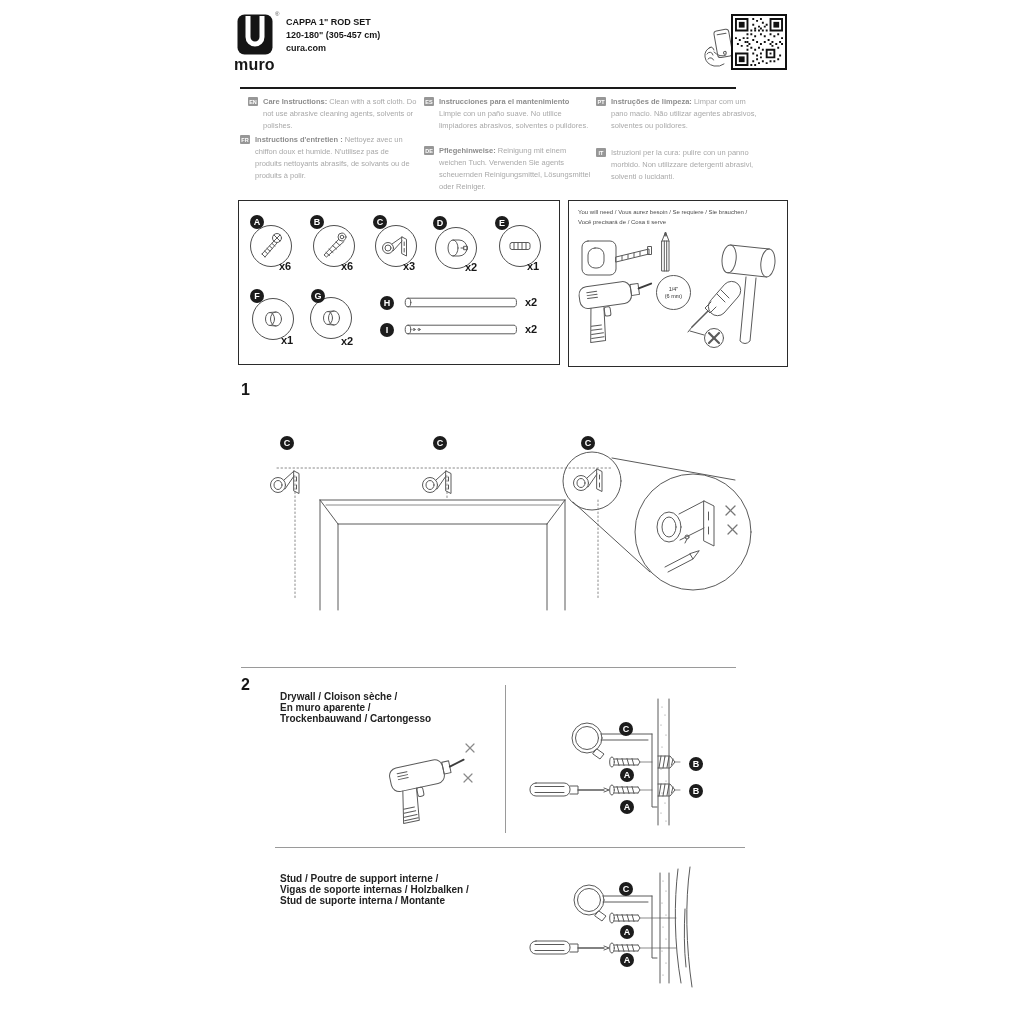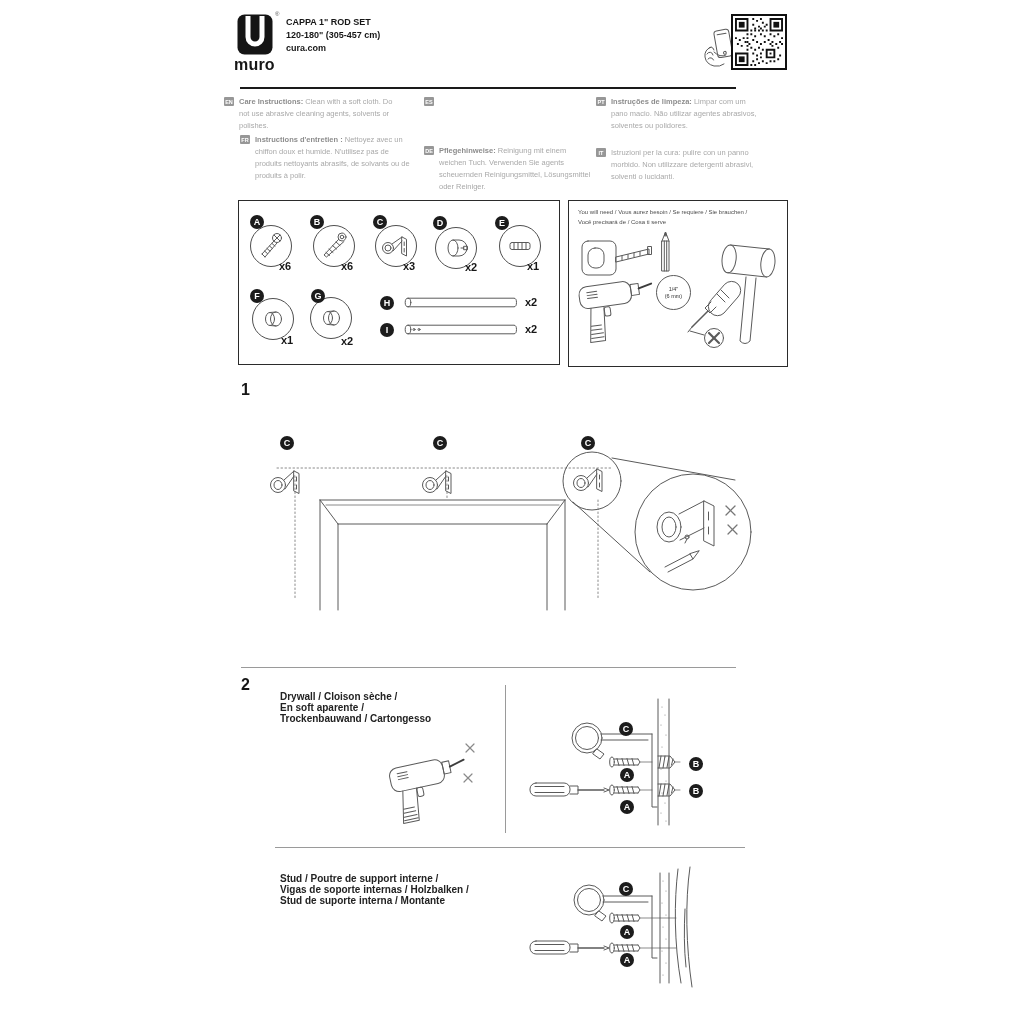--- a/index.html
+++ b/index.html
@@ -84,31 +84,32 @@
           <rect x="18" y="18" width="1" height="1"></rect>
         <path d="M8,6h1v1h-1z M10,6h1v1h-1z M12,6h1v1h-1z M14,6h1v1h-1z M16,6h1v1h-1z M6,8h1v1h-1z M6,10h1v1h-1z M6,12h1v1h-1z M6,14h1v1h-1z M6,16h1v1h-1z"></path>
         <path d="M9,0h1v1h-1z M11,1h1v1h-1z M13,0h1v1h-1z M14,2h1v1h-1z M9,3h1v1h-1z M12,4h1v1h-1z M15,4h1v1h-1z M10,5h1v1h-1z M13,5h1v1h-1z M16,3h1v1h-1z M8,8h1v1h-1z M10,9h1v1h-1z M13,8h1v1h-1z M15,9h1v1h-1z M18,8h1v1h-1z M20,9h1v1h-1z M22,8h1v1h-1z M24,10h1v1h-1z M0,10h1v1h-1z M2,11h1v1h-1z M4,10h1v1h-1z M5,12h1v1h-1z M1,13h1v1h-1z M3,14h1v1h-1z M7,13h1v1h-1z M9,11h1v1h-1z M11,12h1v1h-1z M13,13h1v1h-1z M15,12h1v1h-1z M17,11h1v1h-1z M19,12h1v1h-1z M21,13h1v1h-1z M23,12h1v1h-1z M8,15h1v1h-1z M10,16h1v1h-1z M12,15h1v1h-1z M14,16h1v1h-1z M9,18h1v1h-1z M11,19h1v1h-1z M13,18h1v1h-1z M13,20h1v1h-1z M11,21h1v1h-1z M9,22h1v1h-1z M12,23h1v1h-1z M14,22h1v1h-1z M16,23h1v1h-1z M18,22h1v1h-1z M20,22h1v1h-1z M22,21h1v1h-1z M23,19h1v1h-1z M19,14h1v1h-1z M22,15h1v1h-1z M24,13h1v1h-1z M8,24h1v1h-1z M10,24h1v1h-1z M18,13h1v1h-1z"></path>
       </g>
     </svg>
   </div>
 
   <div class="header-divider" style="left:240px; top:87px; width:496px; height:2px;"></div>
 
   <div>
-    <div class="care-entry" style="left:224px; top:96px; width:172px;">
+    <div class="care-entry" style="left:248px; top:96px; width:172px;">
       <div class="lang-badge">EN</div>
       <div class="care-text" style="width:155px;"><span class="care-label">Care Instructions:</span> <span>Clean with a soft cloth. Do not use abrasive cleaning agents, solvents or polishes.</span></div>
     </div>
     <div class="care-entry" style="left:240px; top:134px; width:172px;">
       <div class="lang-badge">FR</div>
       <div class="care-text" style="width:155px;"><span class="care-label">Instructions d'entretien :</span> <span>Nettoyez avec un chiffon doux et humide. N'utilisez pas de produits nettoyants abrasifs, de solvants ou de produits à polir.</span></div>
     </div>
 
     <div class="care-entry" style="left:424px; top:96px; width:172px;">
       <div class="lang-badge">ES</div>
+      <div class="care-text" style="width:152px;"><span class="care-label">Instrucciones para el mantenimiento</span> <span>Limpie con un paño suave. No utilice limpiadores abrasivos, solventes o pulidores.</span></div>
     </div>
     <div class="care-entry" style="left:424px; top:145px; width:172px;">
       <div class="lang-badge">DE</div>
       <div class="care-text" style="width:152px;"><span class="care-label">Pflegehinweise:</span> <span>Reinigung mit einem weichen Tuch. Verwenden Sie agents scheuernden Reinigungsmittel, Lösungsmittel oder Reiniger.</span></div>
     </div>
 
     <div class="care-entry" style="left:596px; top:96px; width:172px;">
       <div class="lang-badge">PT</div>
       <div class="care-text" style="width:150px;"><span class="care-label">Instruções de limpeza:</span> <span>Limpar com um pano macio. Não utilizar agentes abrasivos, solventes ou polidores.</span></div>
     </div>
@@ -359,21 +360,21 @@
 
   <div class="badge" style="left:280px; top:436px;">C</div>
   <div class="badge" style="left:433px; top:436px;">C</div>
   <div class="badge" style="left:581px; top:436px;">C</div>
 
   <div class="thin-divider" style="left:241px; top:667px; width:495px; height:1px;"></div>
 
   <div class="step-num" style="left:241px; top:676px;">2</div>
 
   <div class="heading-line" style="left:280px; top:691px;">Drywall / Cloison sèche /</div>
-  <div class="heading-line" style="left:280px; top:702px;">En soft aparente /</div>
+  <div class="heading-line" style="left:280px; top:702px;">En muro aparente /</div>
   <div class="heading-line" style="left:280px; top:713px;">Trockenbauwand / Cartongesso</div>
 
   <svg class="abs" style="left:380px; top:720px;" width="125" height="110" viewBox="0 0 125 110">
     <g class="line-art">
       <g transform="rotate(-12,45,55)">
         <rect x="10" y="42" width="54" height="24" rx="8"></rect>
         <line x1="18" y1="48" x2="28" y2="48"></line>
           <line x1="18" y1="51" x2="28" y2="51"></line>
           <line x1="18" y1="54" x2="28" y2="54"></line>
         <rect x="64" y="46" width="7" height="12"></rect>

